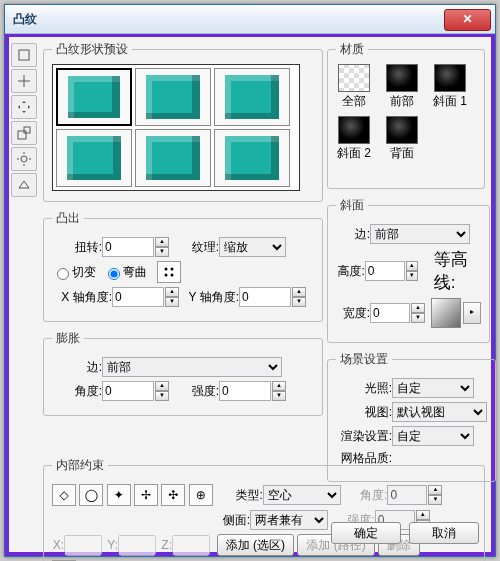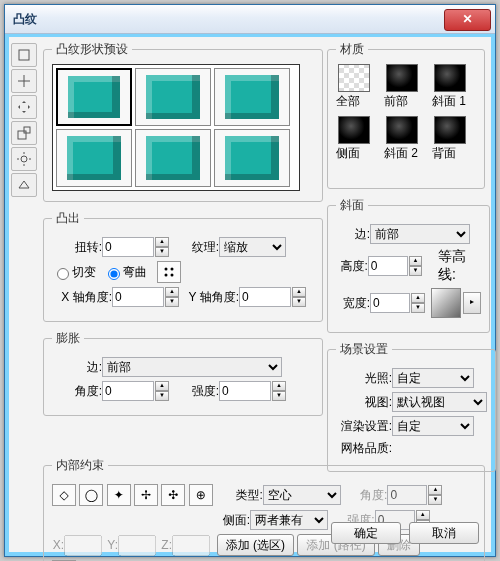--- a/index.html
+++ b/index.html
@@ -1,16 +1,16 @@
 <!DOCTYPE html>
 <html><head>
 <meta charset="utf-8">
 <style>
 html,body{margin:0;padding:0;font-family:"Microsoft YaHei","SimSun",sans-serif;font-size:12px;background:#ccc;color:#000;}
-.appwin{ width:490px; height:551px; margin:4px; background:#7dd3fc; border:1px solid #2c6ea5; box-shadow:0 0 4px rgba(0,0,0,.4); position:relative;}
+.appwin{ width:490px; height:551px; margin:4px; background:#6d28d9; border:1px solid #2c6ea5; box-shadow:0 0 4px rgba(0,0,0,.4); position:relative;}
 .titlebar{height:28px; background:linear-gradient(#fdfdfe,#e6eef8 45%,#d9e4f2); border-bottom:1px solid #a9bfd6; display:flex; align-items:center; }
 .titlebar .ttl{ padding-left:8px; font-weight:bold; color:#1b3a5e; flex:1;}
 .closebtn{ width:45px; height:20px; margin:2px 4px 0 0; background:linear-gradient(#e57373,#c93434); border:1px solid #8b1f1f; border-radius:3px; color:#fff; text-align:center; line-height:18px; font-weight:bold;}
 .body{ position:absolute; left:4px; right:4px; top:32px; bottom:4px; background:#f3f3f3;}
 .tools{ position:absolute; left:0; top:4px; width:30px;}
 .tbtn{ width:24px; height:22px; margin:2px auto; background:#efefef; border:1px solid #b8b8b8; border-radius:2px; display:flex; align-items:center; justify-content:center;}
 .tbtn svg{display:block}
 .content{ position:absolute; left:34px; right:6px; top:4px; bottom:4px;padding-left:44px;}
 fieldset{ border:1px solid #bcbcbc; border-radius:3px; padding:6px 8px 10px 8px; margin:0 0 8px 0; position:relative; font-size:12px;}
 legend{ padding:0 4px; color:#333; }
@@ -19,21 +19,21 @@
 input[type=text].num{ width:46px; height:18px; border:1px solid #abadb3; font-size:12px; padding:0 2px;}
 .spin{ width:14px; height:20px; display:inline-flex; flex-direction:column; margin-left:1px;}
 .spin span{ flex:1; border:1px solid #9a9a9a; background:linear-gradient(#fefefe,#dcdcdc); font-size:6px; line-height:7px; text-align:center;}
 .morebtn{ width:16px; height:20px; border:1px solid #9a9a9a; background:linear-gradient(#fefefe,#dcdcdc); font-size:8px; line-height:18px; text-align:center; margin-left:2px;}
 select.combo{ height:20px; border:1px solid #abadb3; font-size:12px;}
 .thumbgrid{ display:grid; grid-template-columns:repeat(3,76px); grid-auto-rows:58px; gap:3px; width:240px; border:1px solid #333; padding:3px; background:#fff;}
 .thumb{ border:1px solid #888; background:#f8f8f8; position:relative; overflow:hidden;}
 .thumb.sel{ border:2px solid #000;}
 .thumb::before{content:"";position:absolute;left:10px;top:6px;right:10px;bottom:6px;background:#1bb0a4;box-shadow:inset -8px -6px 0 rgba(0,0,0,.25), inset 6px 6px 0 rgba(255,255,255,.25);}
 .matgrid{ display:grid; grid-template-columns:repeat(3,40px); gap:6px 8px; }
-.mat{ width:36px; }
+.mat{ width:36px; text-align:center;}
 .mat .sw{ width:30px; height:26px; border:1px solid #666; margin:0 auto 1px; background:radial-gradient(circle at 40% 35%, #555 0%, #000 55%, #000 100%);}
 .mat.all .sw{ background:repeating-conic-gradient(#ddd 0 25%, #fff 0 50%) 50%/10px 10px;}
 .leftcol{ position:absolute; left:0; top:0; width:280px;}
 .rightcol{ position:absolute; right:0; top:0; width:158px;}
 .radio{ width:12px;height:12px; }
 .dotbtn{ width:22px;height:20px; border:1px solid #9a9a9a; display:inline-flex;align-items:center;justify-content:center; background:#fbfbfb;}
 .btn{ height:22px; border:1px solid #8e8e8e; background:linear-gradient(#fefefe,#e2e2e2); border-radius:3px; padding:0 22px; font-size:12px;}
 .gradbox{ width:28px;height:28px; border:1px solid #888; margin-left:6px; background:linear-gradient(135deg,#fff,#666);}
 .footerbtns{ position:absolute; bottom:4px; right:6px; display:flex; gap:8px;}
 .disabled{color:#9a9a9a}
@@ -168,40 +168,39 @@
       </div>
 
       <div class="rightcol">
 
         <fieldset style="height:130px">
           <legend>材质</legend>
           <div class="matgrid">
             <div class="mat all"><div class="sw"></div><span>全部</span></div>
             <div class="mat"><div class="sw"></div><span>前部</span></div>
             <div class="mat"><div class="sw"></div><span>斜面 1</span></div>
-            <div class="mat"><div class="sw"></div><span>侧面</span></div>
             <div class="mat"><div class="sw"></div><span>斜面 2</span></div>
             <div class="mat"><div class="sw"></div><span>背面</span></div>
           </div>
         </fieldset>
 
         <fieldset>
           <legend>斜面</legend>
           <div class="row">
             <span class="lbl" style="width:34px">边:</span>
             <select class="combo" style="width:100px"><option>前部</option></select>
           </div>
           <div class="row">
             <span class="lbl" style="width:34px">高度:</span>
             <input class="num" style="width: 34px;" type="text" value="0">
               <div class="spin">
                 <span>▲</span>
                 <span>▼</span>
               </div>
-            <span style="font-size:14px;margin-left:16px">等高线:</span>
+            <span style="font-size:17px;margin-left:16px">等高线:</span>
           </div>
           <div class="row">
             <span class="lbl" style="width:34px">宽度:</span>
             <input class="num" style="width: 34px;" type="text" value="0">
               <div class="spin">
                 <span>▲</span>
                 <span>▼</span>
               </div>
             <div class="gradbox"></div>
             <div class="morebtn">▸</div>

